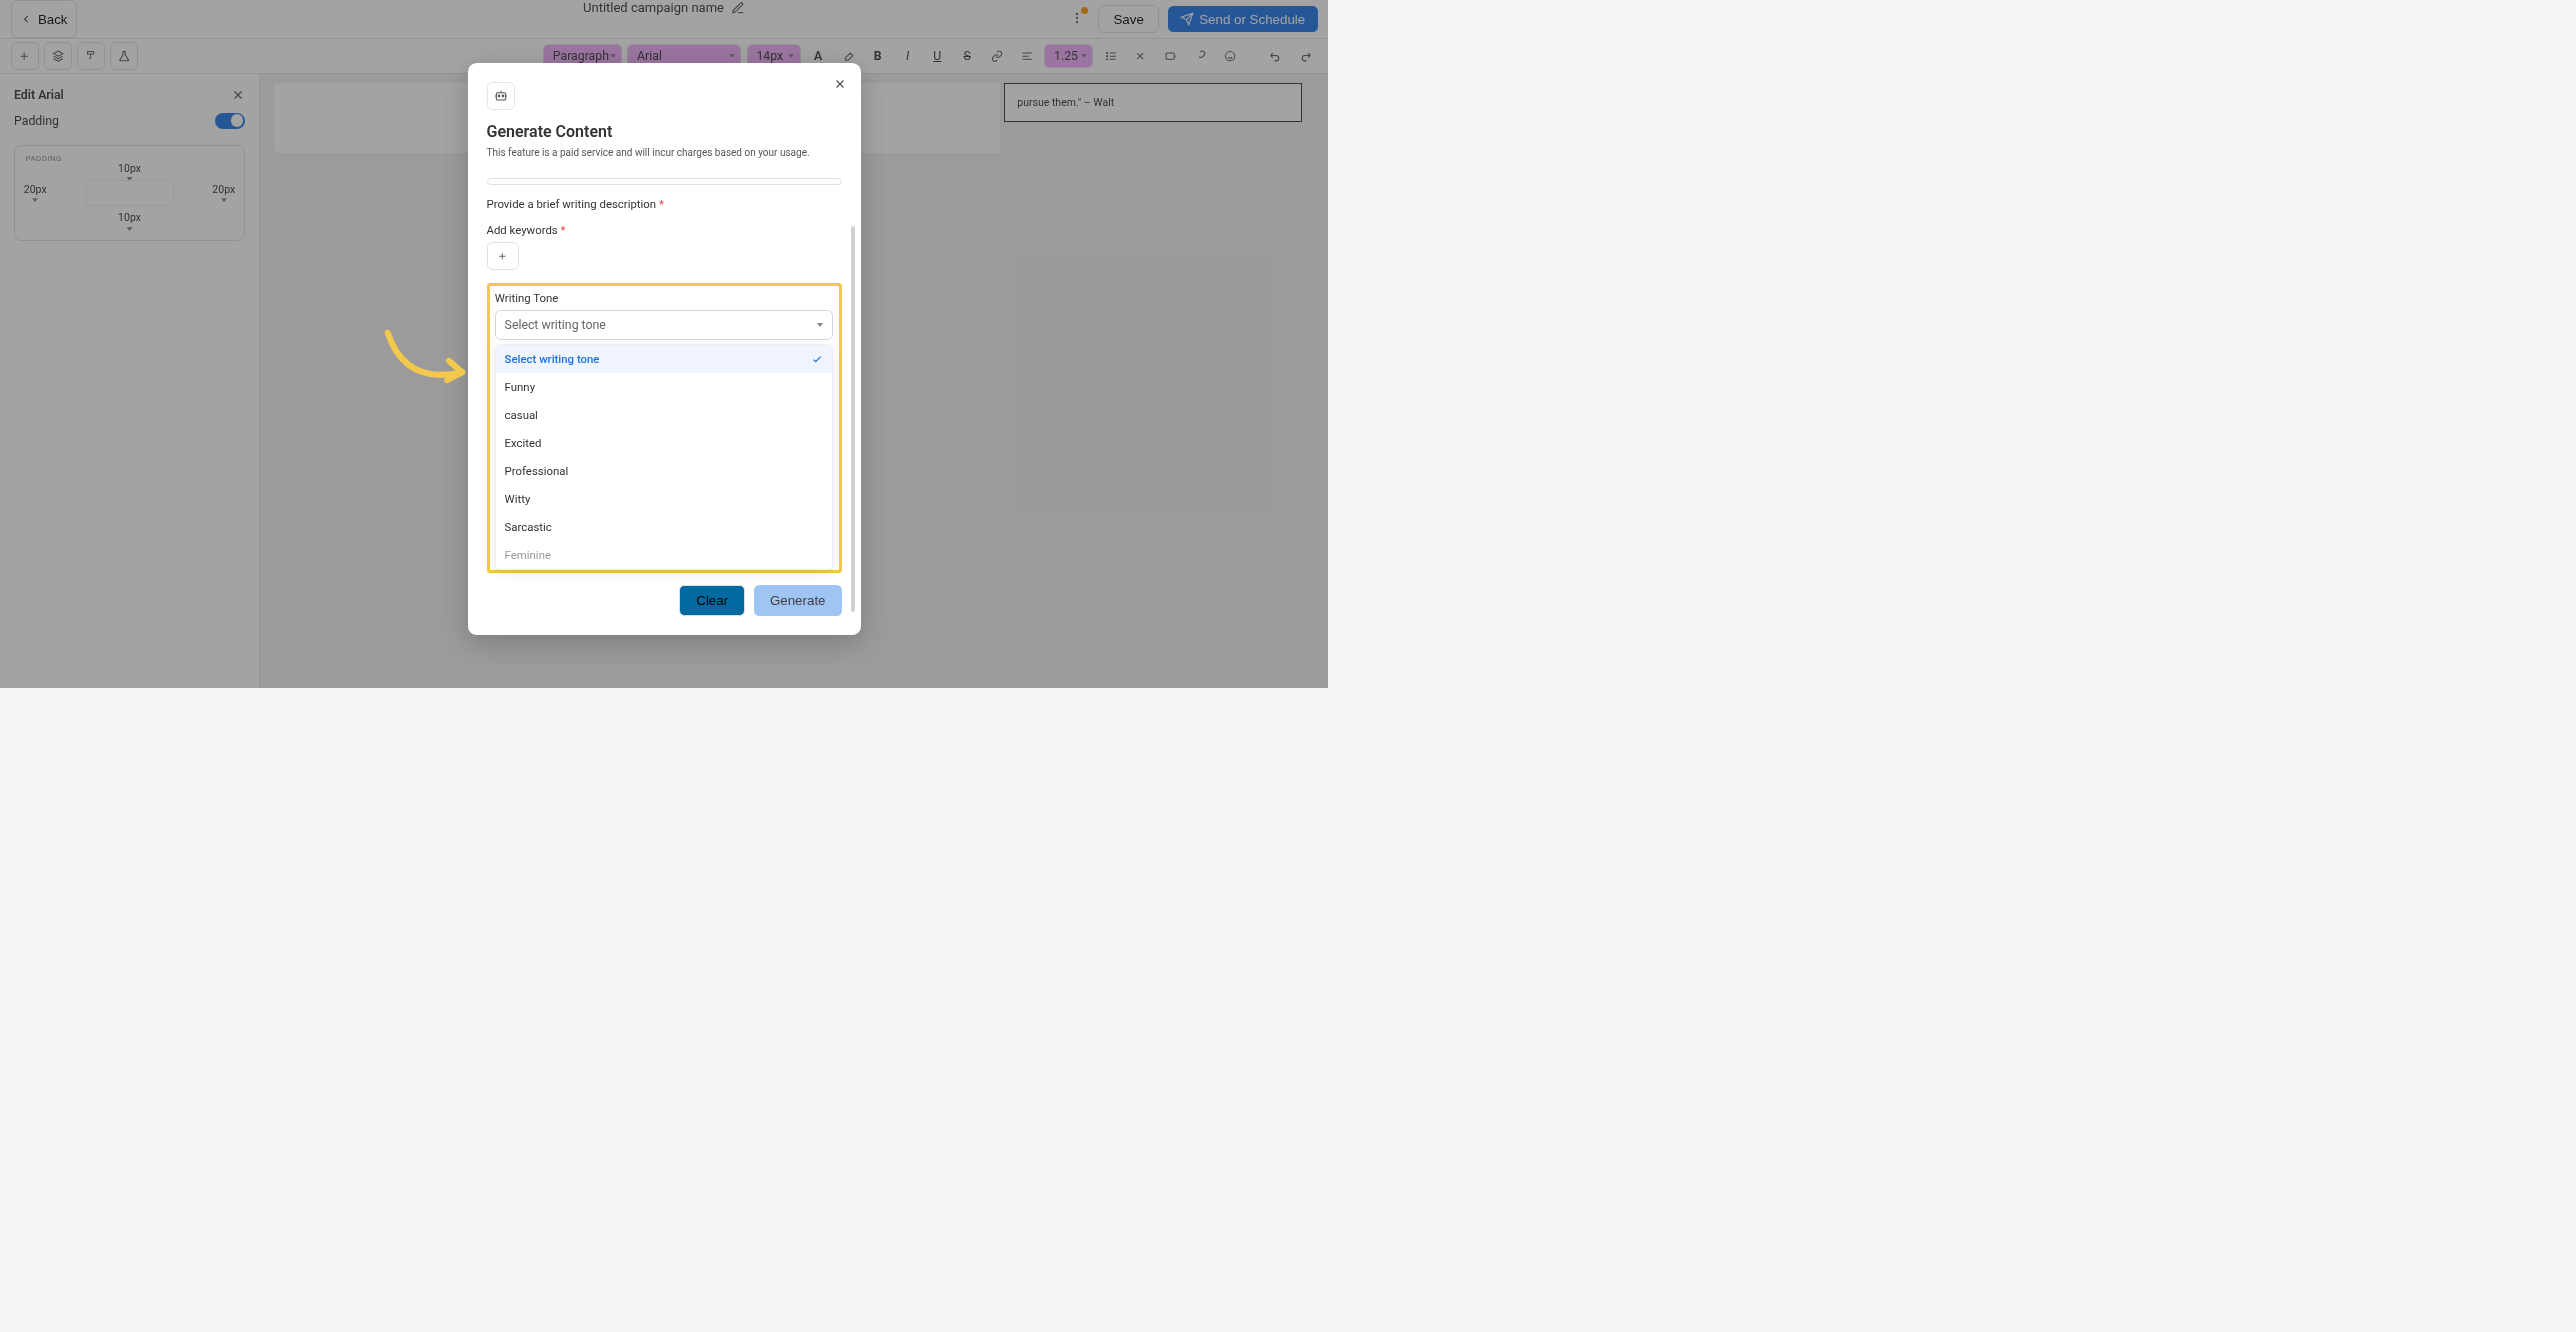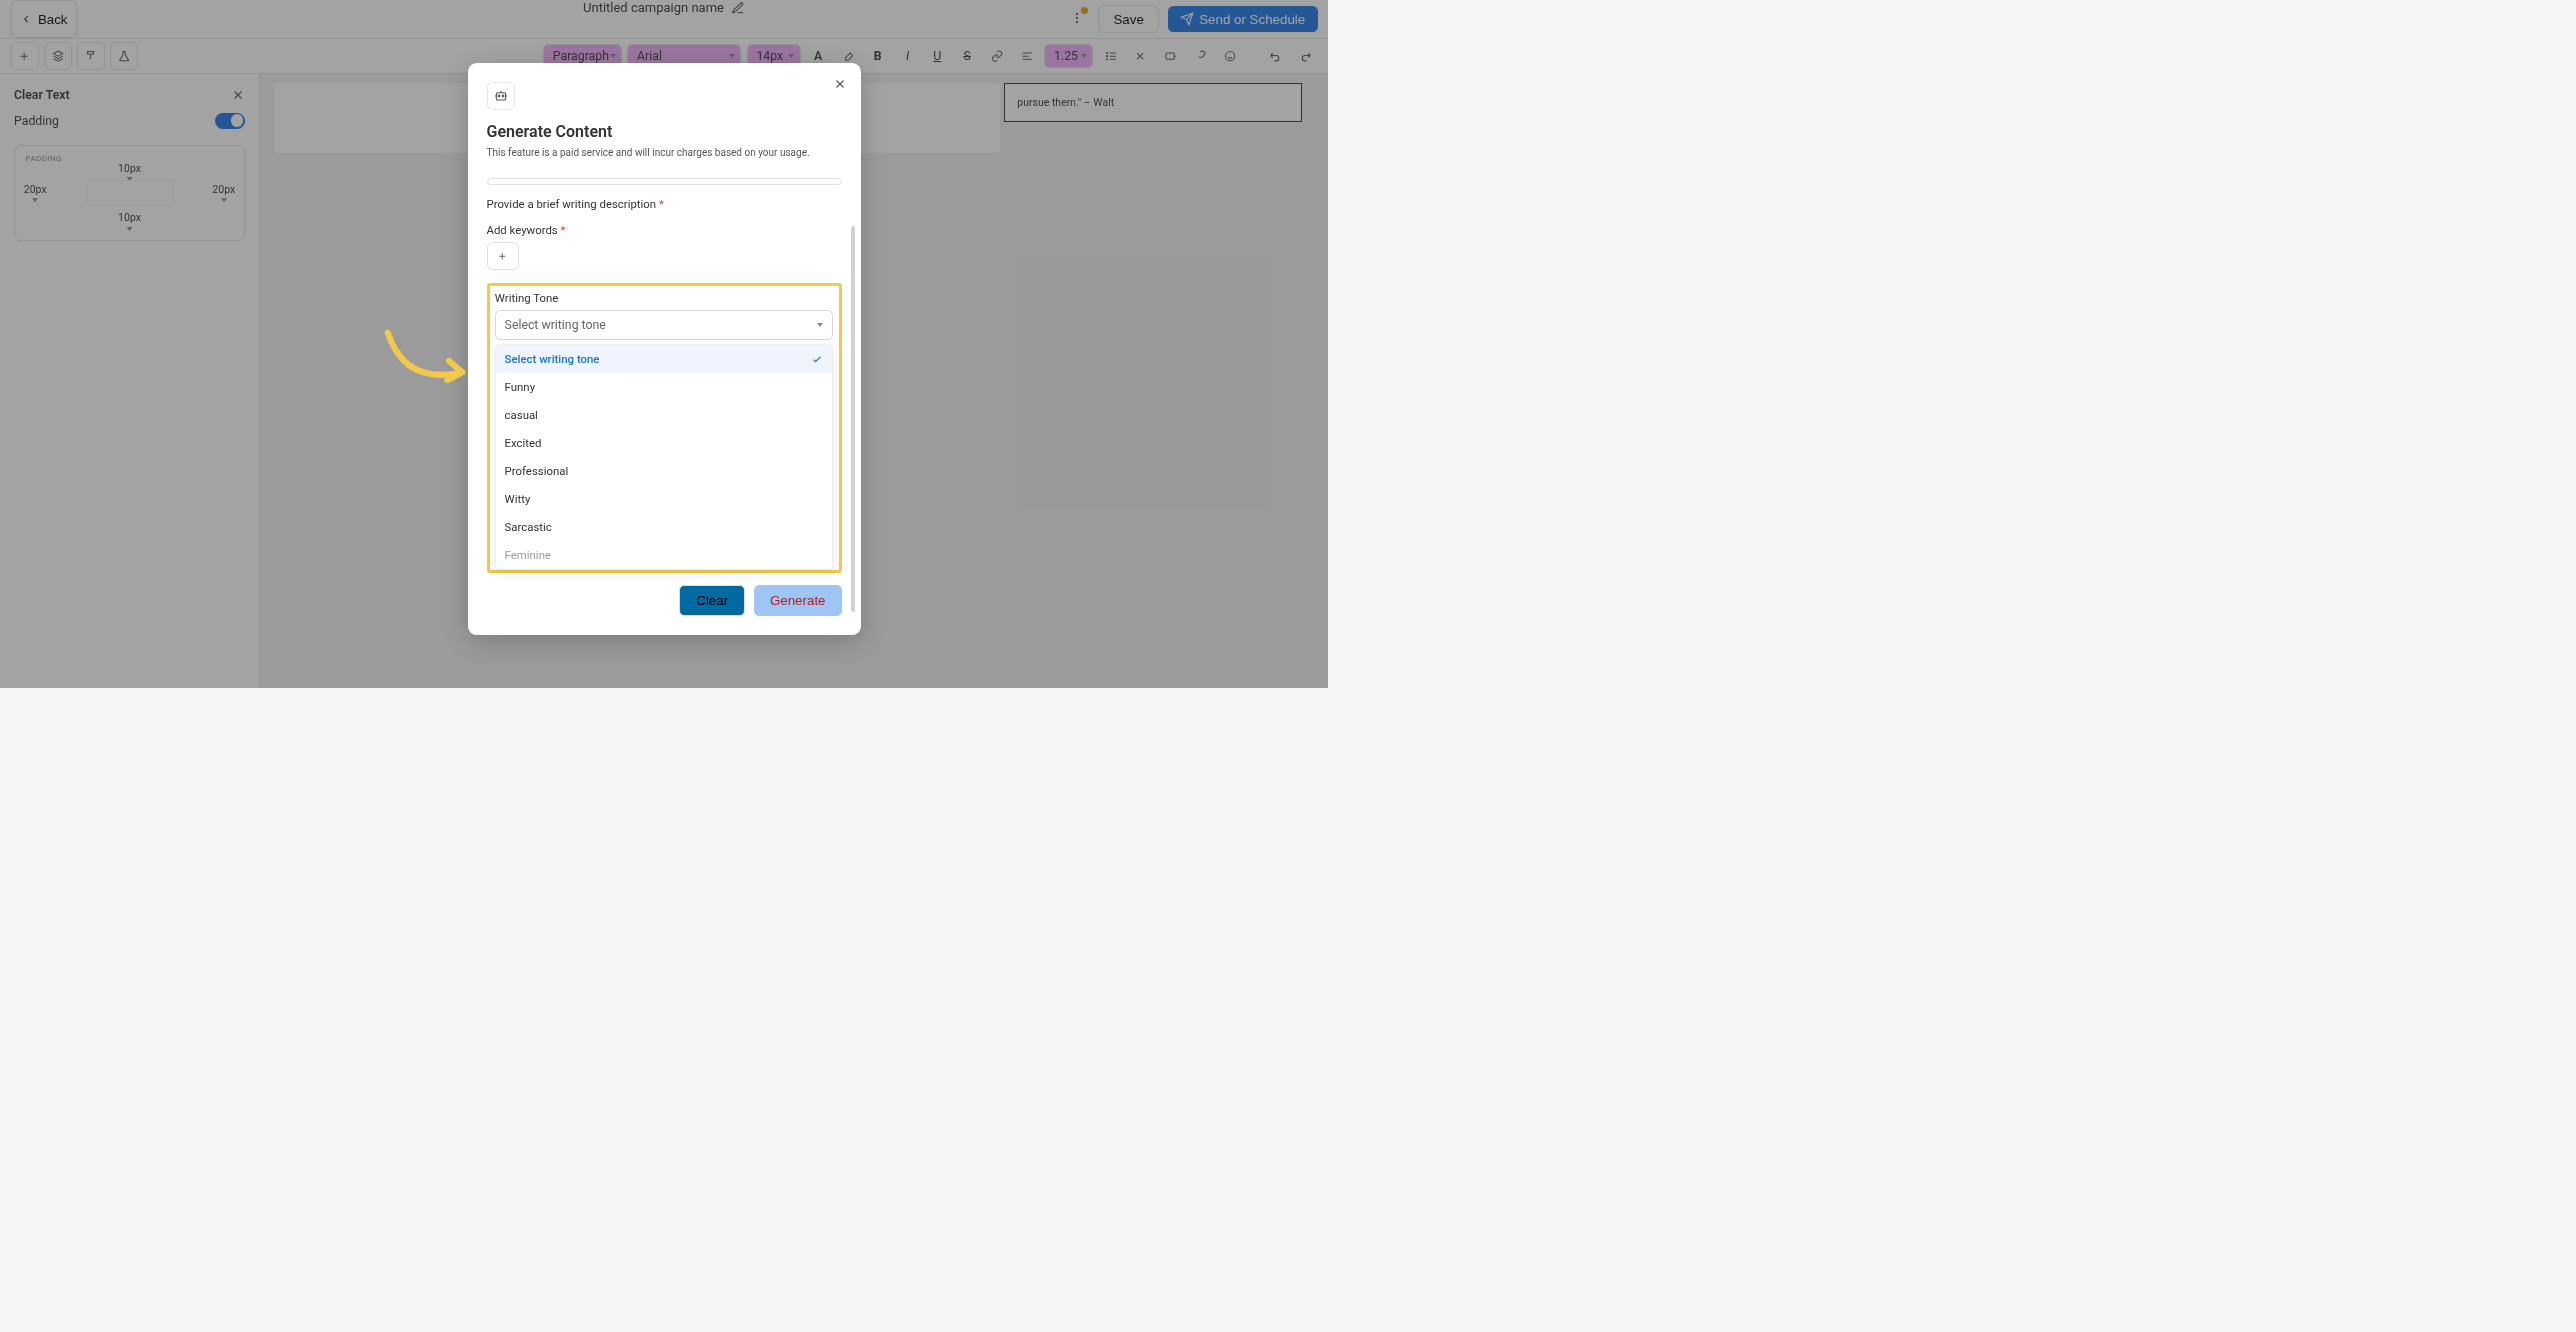--- a/index.html
+++ b/index.html
@@ -56,21 +56,21 @@
 .textarea { width:100%; border:0.9px solid #e0e0e0; border-radius:5.3px; padding:8.8px; min-height:63px; font-size:11.4px; color:#999; resize: both; }
 .input-ghost { width:100%; border:0.9px solid #e0e0e0; border-radius:5.3px; height:7px; }
 .plus-box { width:32px;height:28px;border:0.9px solid #e0e0e0;border-radius:5.3px;display:flex;align-items:center;justify-content:center;cursor:pointer; margin-top:3.5px;}
 .tone-wrap { border: 3.5px solid #f2c94c; border-radius:3.5px; margin-top:12.3px; padding: 5.3px 5.3px 0 5.3px; position:relative; }
 .tone-select { width:100%; border:0.9px solid #d5d5d5; border-radius:5.3px; height:30px; padding:0 8.8px; display:flex; align-items:center; justify-content:space-between; cursor:pointer; margin-top:3.5px; margin-bottom:3.5px; }
 .dropdown { background:#fff; border:0.9px solid #eee; border-radius:5.3px; box-shadow:0 3.5px 10.5px rgba(0,0,0,0.08); overflow:hidden; margin-top:1.8px; }
 .dd-item { padding:7px 8.8px; font-size:11.4px; cursor:pointer; display:flex; justify-content:space-between; align-items:center; }
 .dd-item.sel { background:#f0f4ff; color:#1b73e8; font-weight:500; }
 .modal-footer { display:flex; justify-content:flex-end; gap:8.8px; margin-top:12.3px; }
 .btn-clear { padding:7px 16px; border:0.9px solid #e0e0e0; background:#0369a1; border-radius:5.3px; cursor:pointer; }
-.btn-gen { padding:7px 16px; background:#9fc5f5; color:#b91c1c; border:none; border-radius:5.3px; cursor:pointer; }
+.btn-gen { padding:7px 16px; background:#9fc5f5; color:#404040; border:none; border-radius:5.3px; cursor:pointer; }
 .scroll-ind { position:absolute; right:5.3px; top:163px; width:4.4px; height:386px; background:#d0d0d0; border-radius:2.6px; }
 
 
 .arrow-svg { position:absolute; pointer-events:none; }
 
 .chev-icon { display:inline-block; width:0; height:0; border-left:3.5px solid transparent; border-right:3.5px solid transparent; border-top:4.4px solid #888; }
 </style>
 </head>
 <body>
 
@@ -217,21 +217,21 @@
         <svg width="13" height="13" viewBox="0 0 24 24" fill="none" stroke="#555" stroke-width="2">
           <path d="M21 10H11a5 5 0 000 10h3M21 10l-4-4M21 10l-4 4"></path>
         </svg>
       </div>
   </div>
 </div>
 
 <div class="main">
   <div class="sidebar">
     <div class="side-head">
-      <span>Clear Text</span>
+      <span>Edit Arial</span>
       <svg width="14" height="14" viewBox="0 0 24 24" stroke="#555" stroke-width="2">
           <path d="M6 6l12 12M6 18L18 6"></path>
         </svg>
     </div>
     <div class="toggle-row">
       <span>Padding</span>
       <div class="switch"></div>
     </div>
     <div class="padding-box">
       <span class="pad-label">PADDING</span>

